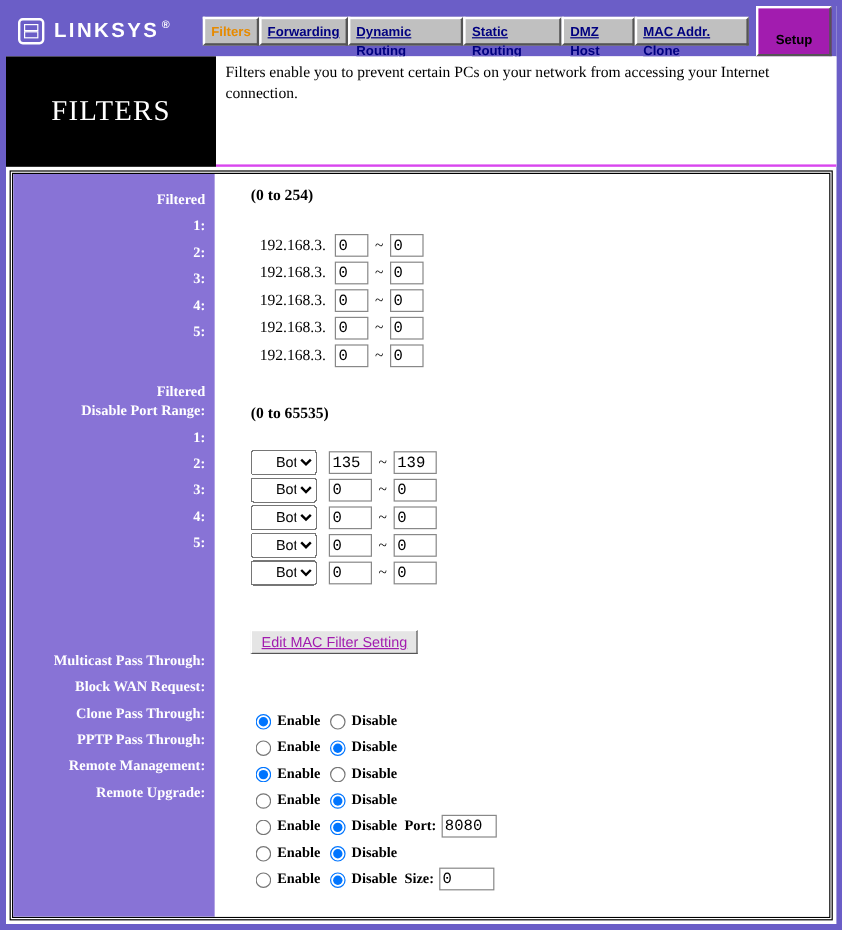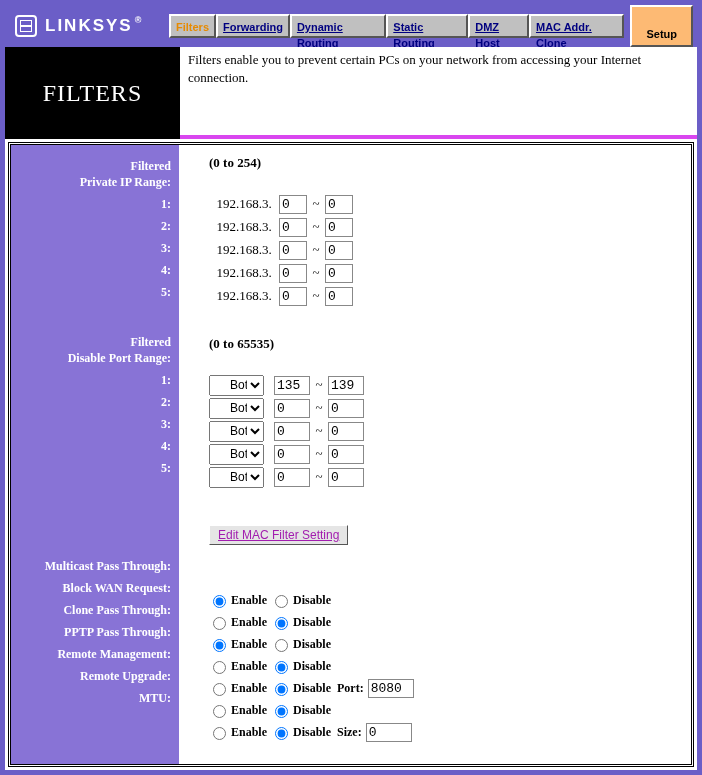--- a/index.html
+++ b/index.html
@@ -74,21 +74,21 @@
     text-decoration: underline;
     padding: 3px 5px;
     height: 24px;
     line-height: 16px;
   }
   .navtabs a.active {
     color: #e68a00;
     text-decoration: none;
   }
   .navtabs a.setup {
-    background: #fdba74;
+    background: #a21caf;
     color: #000;
     text-decoration: none;
     margin-left: 6px;
     padding: 19px 14px;
   }
   
   .descrow {
     display: flex;
     height: 92px;
   }
@@ -102,21 +102,21 @@
     font-family: "Times New Roman", serif;
     font-size: 24px;
     letter-spacing: 1px;
   }
   .desc-right {
     flex:1;
     background: #fff;
     padding: 4px 8px;
     font-size: 13px;
     line-height: 1.35;
-    border-bottom: 4px solid #d946ef;
+    border-bottom: 2px solid #d946ef;
   }
   
   .mainwrap {
     flex:1;
     border: 3px double #000;
     margin: 3px;
     overflow:auto;
     display:flex;
   }
   .leftcol {
@@ -197,21 +197,20 @@
 
   <div class="descrow">
     <div class="desc-left">FILTERS</div>
     <div class="desc-right">Filters enable you to prevent certain PCs on your network from accessing your Internet connection.</div>
   </div>
 
   <div class="mainwrap">
 
     <div class="leftcol">
       <span class="lbl">Filtered</span>
-      <span class="lbl" style="margin-top:-6px">Private IP Range:</span>
       <span class="lbl">1:</span>
       <span class="lbl">2:</span>
       <span class="lbl">3:</span>
       <span class="lbl">4:</span>
       <span class="lbl">5:</span>
 
       <div style="height:28px"></div>
       <span class="lbl">Filtered</span>
       <span class="lbl" style="margin-top:-6px">Disable Port Range:</span>
       <span class="lbl">1:</span>
@@ -222,21 +221,20 @@
 
       <div style="height:34px"></div>
 
       <div style="height:42px"></div>
       <span class="lbl">Multicast Pass Through:</span>
       <span class="lbl">Block WAN Request:</span>
       <span class="lbl">Clone Pass Through:</span>
       <span class="lbl">PPTP Pass Through:</span>
       <span class="lbl">Remote Management:</span>
       <span class="lbl">Remote Upgrade:</span>
-      <span class="lbl">MTU:</span>
     </div>
 
     <div class="rightcol">
       
       <div class="header-bold" style="height:22px">(0 to 254)</div>
       <div style="height:16px"></div>
       
       <div class="field-row">
         <span class="prefix">192.168.3.</span>
         <input type="text" class="w30" value="0" style="">

